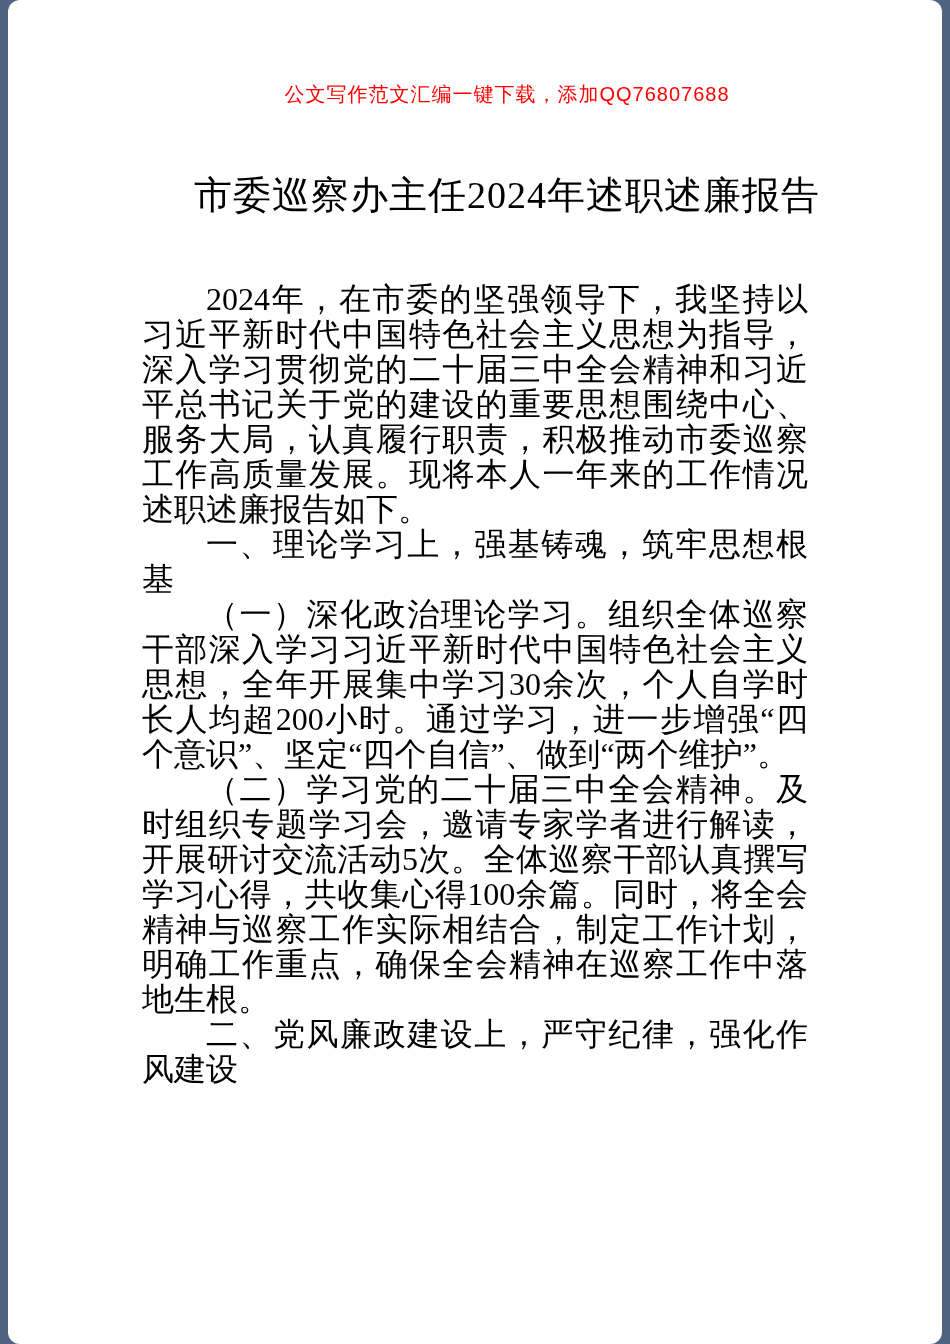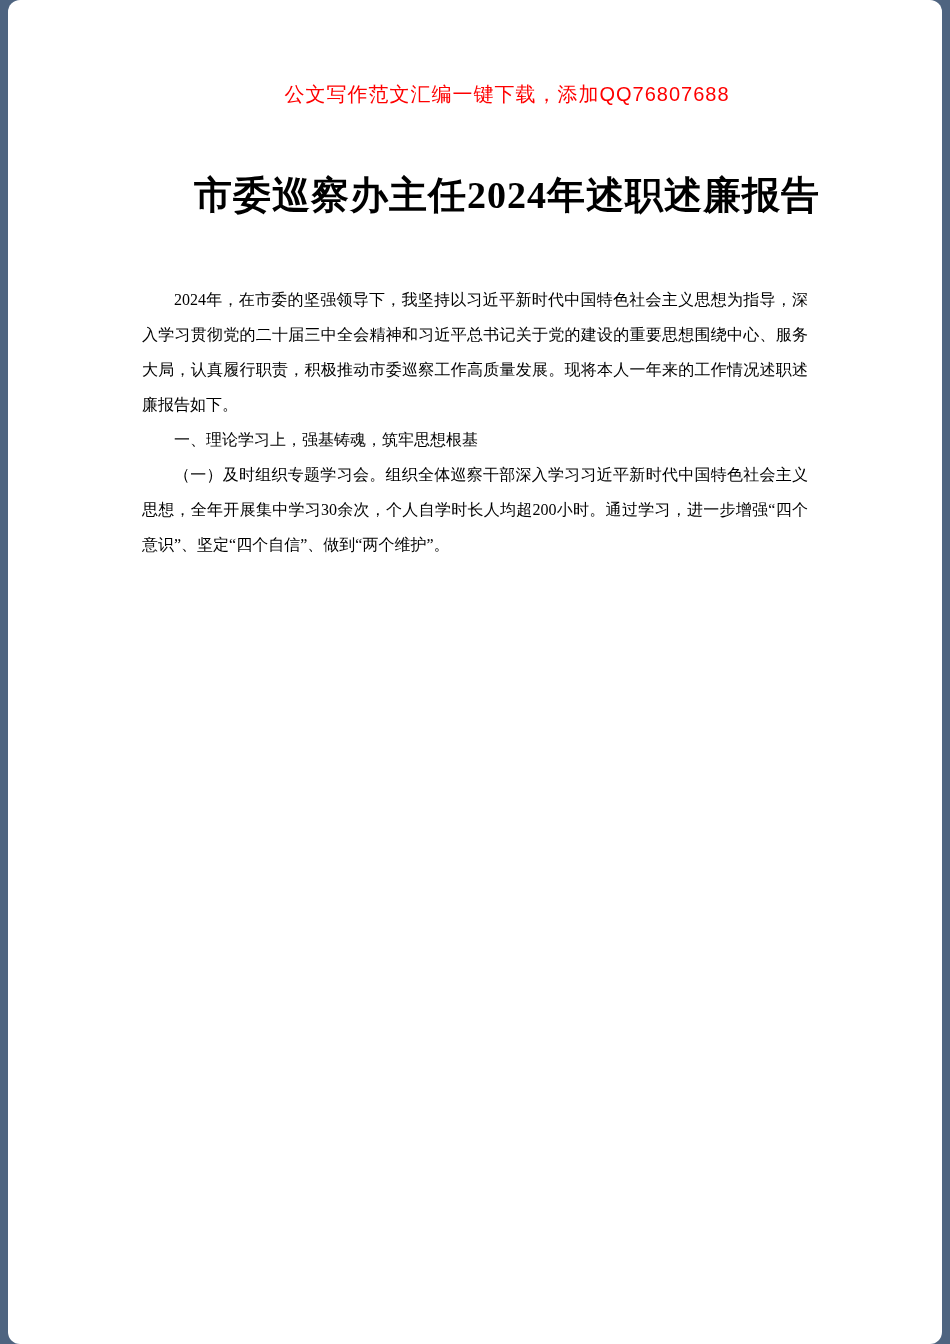--- a/index.html
+++ b/index.html
@@ -32,28 +32,28 @@
     line-height:24px;
     margin-bottom:64px;
     letter-spacing:1px;
     font-family:"Liberation Sans","DejaVu Sans",sans-serif;
   }
   .doc-title{
     text-align:center;
     color:var(--ink);
     font-size:38px;
     line-height:50px;
-    font-weight:700;
+    font-weight:400;
     margin-bottom:62px;
     letter-spacing:1px;
   }
   .doc-body{
     width:666px;
     color:var(--ink);
-    font-size:16px;
+    font-size:32px;
     line-height:35px;
     text-align:justify;
   }
   .para{
     text-indent:2em;
     word-break:break-all;
   }
   .para.heading{
     font-weight:400;
     font-family:"Liberation Sans","DejaVu Sans",sans-serif;
@@ -63,15 +63,17 @@
 <body>
 
 <div class="paper">
   <div class="promo">公文写作范文汇编一键下载，添加QQ76807688</div>
 
   <h1 class="doc-title">市委巡察办主任2024年述职述廉报告</h1>
 
   <div class="doc-body">
       <p class="para">2024年，在市委的坚强领导下，我坚持以习近平新时代中国特色社会主义思想为指导，深入学习贯彻党的二十届三中全会精神和习近平总书记关于党的建设的重要思想围绕中心、服务大局，认真履行职责，积极推动市委巡察工作高质量发展。现将本人一年来的工作情况述职述廉报告如下。</p>
       <p class="para heading">一、理论学习上，强基铸魂，筑牢思想根基</p>
-      <p class="para">（一）及时组织专题学习会。组织全体巡察干部深入学习习近平新时代中国特色社会主义思想，全年开展集中学习30余次，个人自学时长人均超200小时。通过学习，进一步增强“四个意识”、坚定“四个自信”、做到“两个维护”。</p>
+      <p class="para">（一）深化政治理论学习。组织全体巡察干部深入学习习近平新时代中国特色社会主义思想，全年开展集中学习30余次，个人自学时长人均超200小时。通过学习，进一步增强“四个意识”、坚定“四个自信”、做到“两个维护”。</p>
+      <p class="para">（二）学习党的二十届三中全会精神。及时组织专题学习会，邀请专家学者进行解读，开展研讨交流活动5次。全体巡察干部认真撰写学习心得，共收集心得100余篇。同时，将全会精神与巡察工作实际相结合，制定工作计划，明确工作重点，确保全会精神在巡察工作中落地生根。</p>
+      <p class="para heading">二、党风廉政建设上，严守纪律，强化作风建设</p>
     </div>
 </div>
 
 </body></html>

